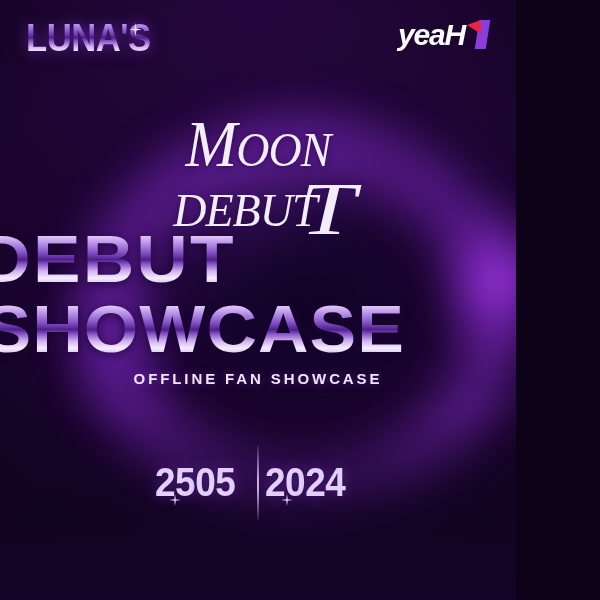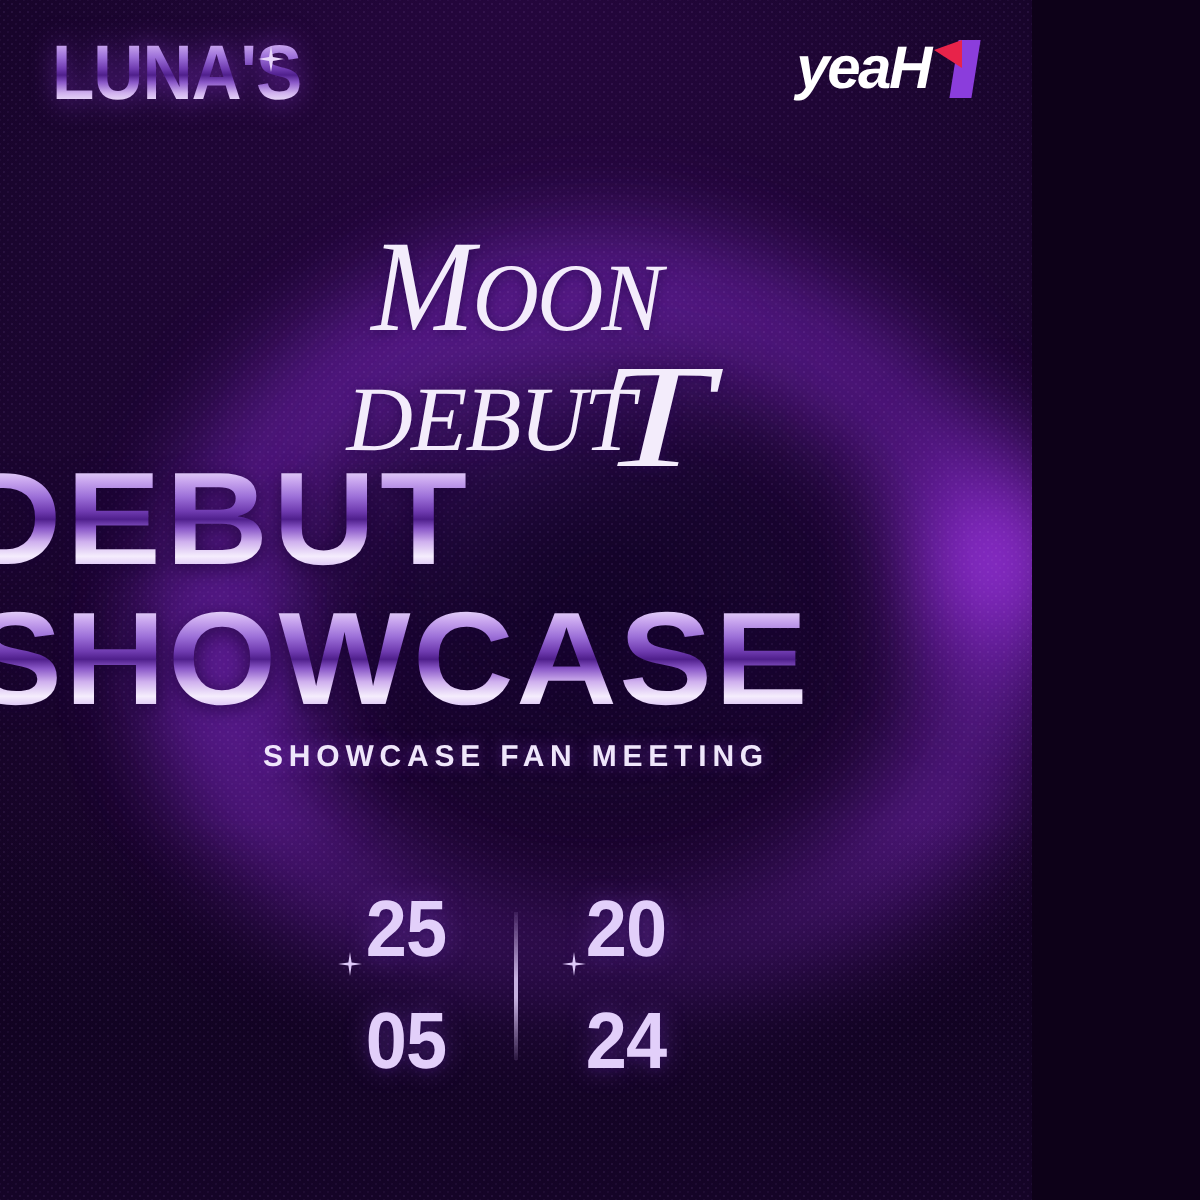--- a/index.html
+++ b/index.html
@@ -254,25 +254,24 @@
   .dates {
     position: absolute;
     left: 0; right: 0; top: 446px;
     display: flex;
     justify-content: center;
     align-items: center;
     gap: 0px;
   }
   .date-col {
     display: flex;
-    flex-direction: column;
+    flex-direction: row;
     align-items: center;
     position: relative;
     width: 96px;
-    gap: 18px;
   }
   .date-col .num {
     font-size: 37px;
     font-weight: bold;
     color: #e2cffa;
     letter-spacing: -0.5px;
     line-height: 1.02;
     transform: scaleY(1.08);
     text-shadow: 0 1px 4px rgba(40,8,80,0.65), 0 0 12px rgba(170,100,250,0.35);
   }
@@ -340,21 +339,21 @@
         <span>DEBUT</span><span class="swash">T</span>
       </span>
     </div>
   </div>
 
   <div class="headline">
     <div class="line debut chrome">DEBUT</div>
     <div class="line showcase chrome">SHOWCASE</div>
   </div>
 
-  <div class="subtitle">SHOWCASE FAN MEETING</div>
+  <div class="subtitle">OFFLINE FAN SHOWCASE</div>
 
   <div class="dates">
     <div class="date-col left">
       <span class="num">25</span>
       <span class="num">05</span>
       <span class="spark">
         <svg viewBox="0 0 24 24" aria-hidden="true">
           <path d="M12 0 L13.6 10.4 L24 12 L13.6 13.6 L12 24 L10.4 13.6 L0 12 L10.4 10.4 Z" fill="currentColor"></path>
         </svg>
       </span>

